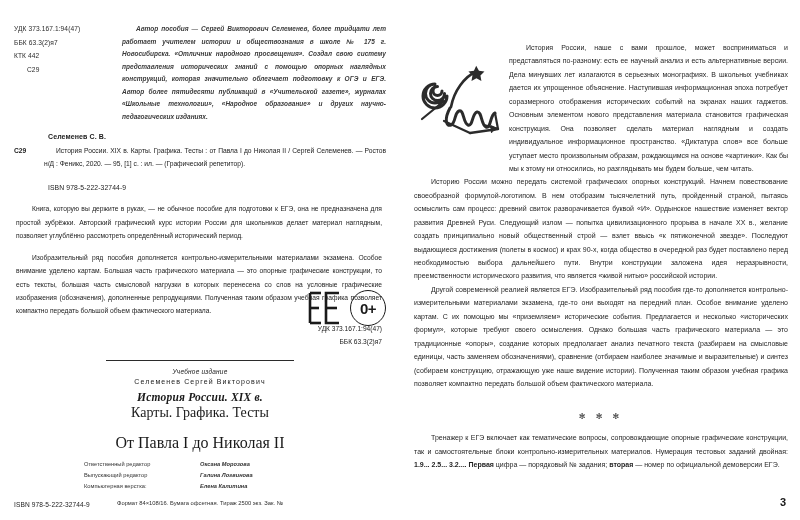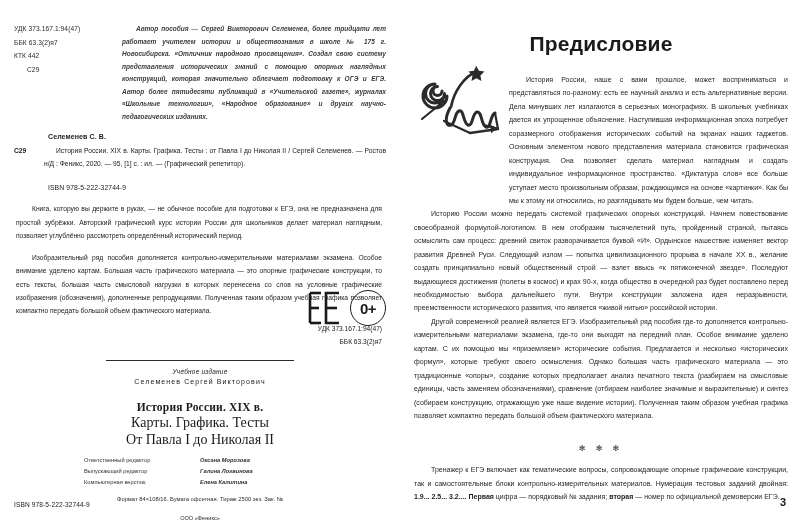--- a/index.html
+++ b/index.html
@@ -39,24 +39,24 @@
   .annot.second{margin-top:9px;}
   .udk-right{text-align:right;font-size:6.6px;line-height:2;margin-top:4px;padding-right:4px;}
 
   .divider{width:188px;height:1px;background:#2b2b2b;margin:12px auto 0 auto;}
 
   .imprint{text-align:center;margin-top:7px;}
   .imprint .kind{font-style:italic;font-size:6.5px;letter-spacing:.2px;}
   .imprint .person{font-size:7px;letter-spacing:1.1px;margin-top:3px;}
   .imprint .title-main{
     font-family:"Liberation Serif", serif;font-weight:bold;
-    font-size:11.5px;margin-top:16px;letter-spacing:.2px;
+    font-size:11.5px;margin-top:6px;letter-spacing:.2px;font-style:italic;
   }
   .imprint .title-sub{font-family:"Liberation Serif", serif;font-size:14px;margin-top:2px;}
-  .imprint .title-sub2{font-family:"Liberation Serif", serif;font-size:14px;margin-top:1px;}
+  .imprint .title-sub2{font-family:"Liberation Serif", serif;font-size:16px;margin-top:13px;}
 
   .credits{margin:7px auto 0 auto;width:232px;font-size:5.7px;line-height:1.95;}
   .credit-row{display:flex;}
   .credit-role{width:50%;color:#333;}
   .credit-name{width:50%;font-style:italic;font-weight:600;color:#333;}
 
   .format-line{text-align:center;font-size:5.8px;margin-top:8px;color:#2e2e2e;}
 
   .pub{text-align:center;font-size:5.6px;line-height:1.92;margin-top:11px;color:#2e2e2e;}
 
@@ -174,21 +174,20 @@
           <path d="M20 17 L20 32 L33 32"></path>
         </g>
       </svg>
       <div class="age-badge">0+</div>
     </div>
 
   </div>
 
   <div class="page page-right">
 
-    <div class="preface-title">Предисловие</div>
 
     <svg class="logo-figure" viewBox="0 0 104 100">
       <g fill="none" stroke="#2b2b2b" stroke-width="3" stroke-linecap="round" stroke-linejoin="round">
         <path d="M33 33
                  a12 12 0 1 1 -12 -12
                  a9.5 9.5 0 1 0 9.5 9.5
                  a7 7 0 1 1 -7 -7
                  a4.5 4.5 0 1 0 4.5 4.5"></path>
         <path d="M8 56 L30 38" stroke-width="2.2"></path>
         <path d="M30 38 l-6 0.6 l2.2 5.4" fill="#2b2b2b" stroke-width="1.4"></path>

